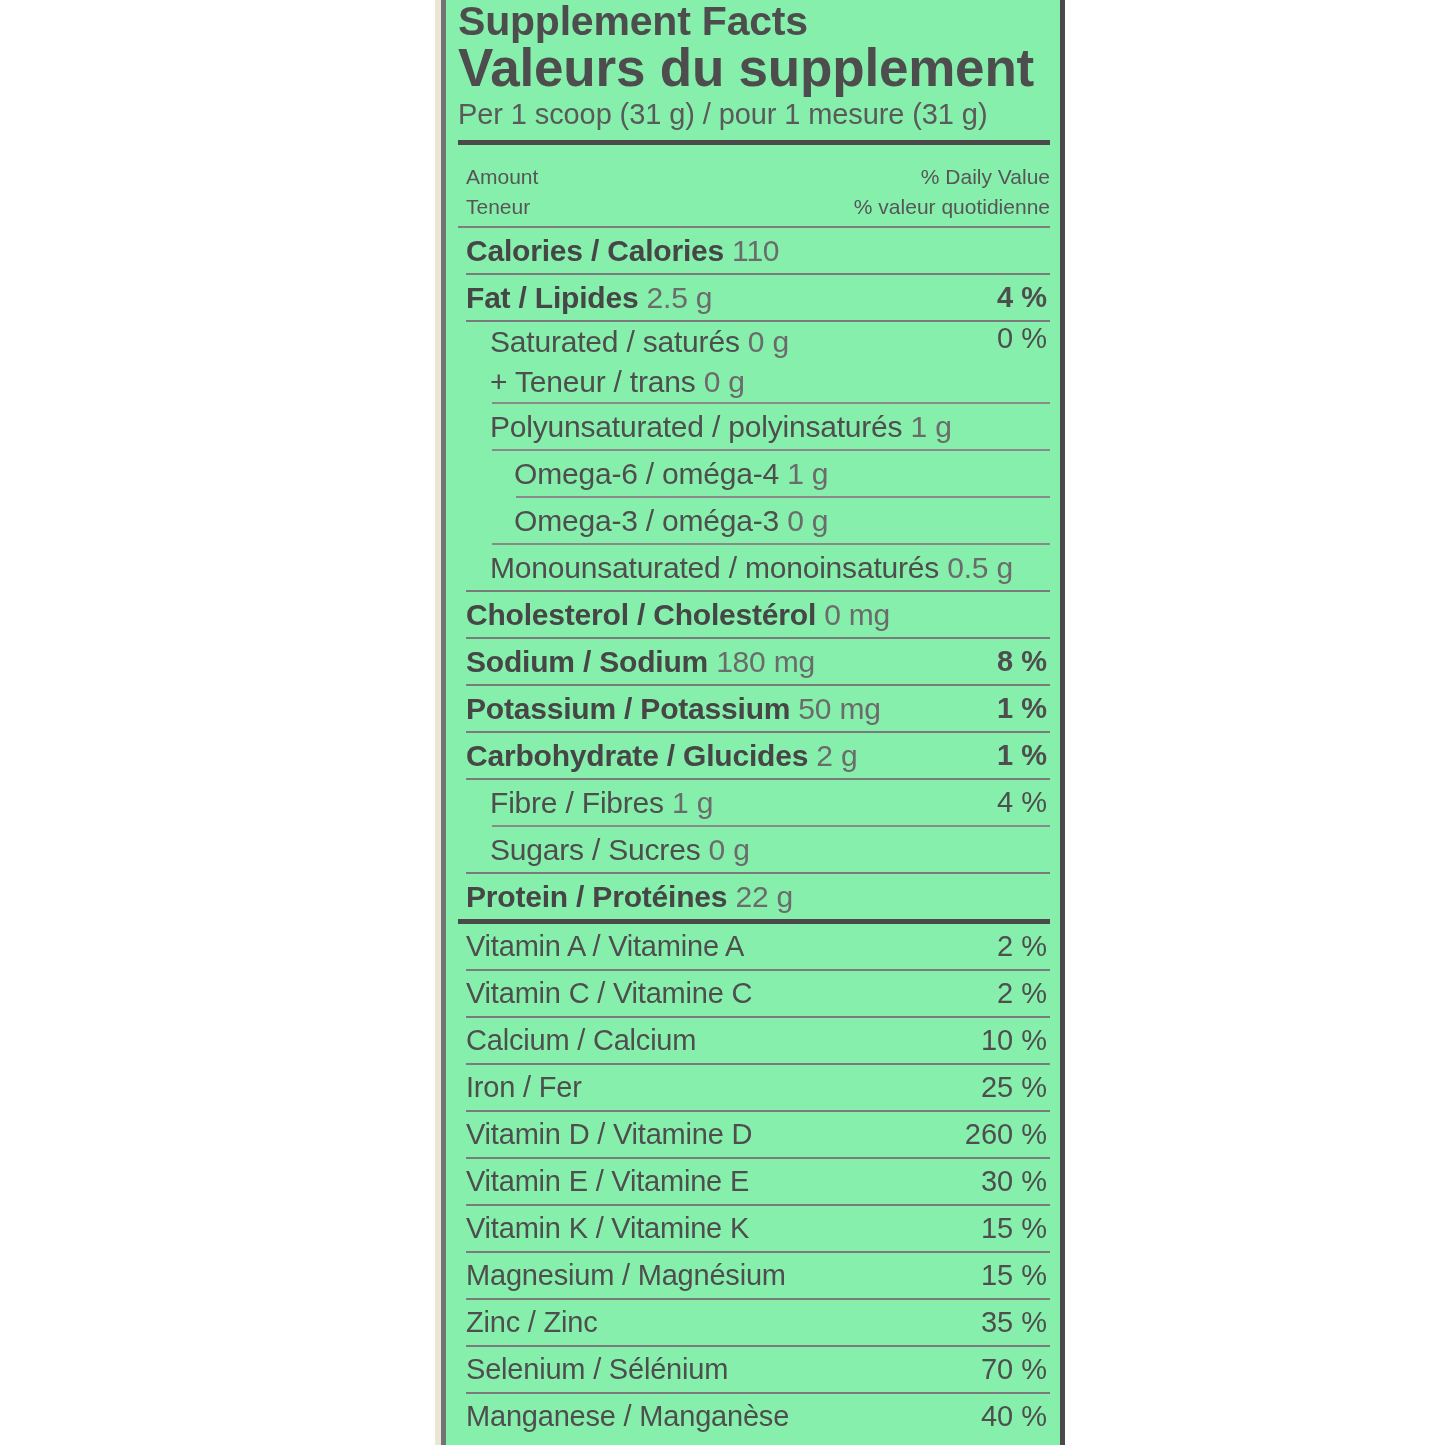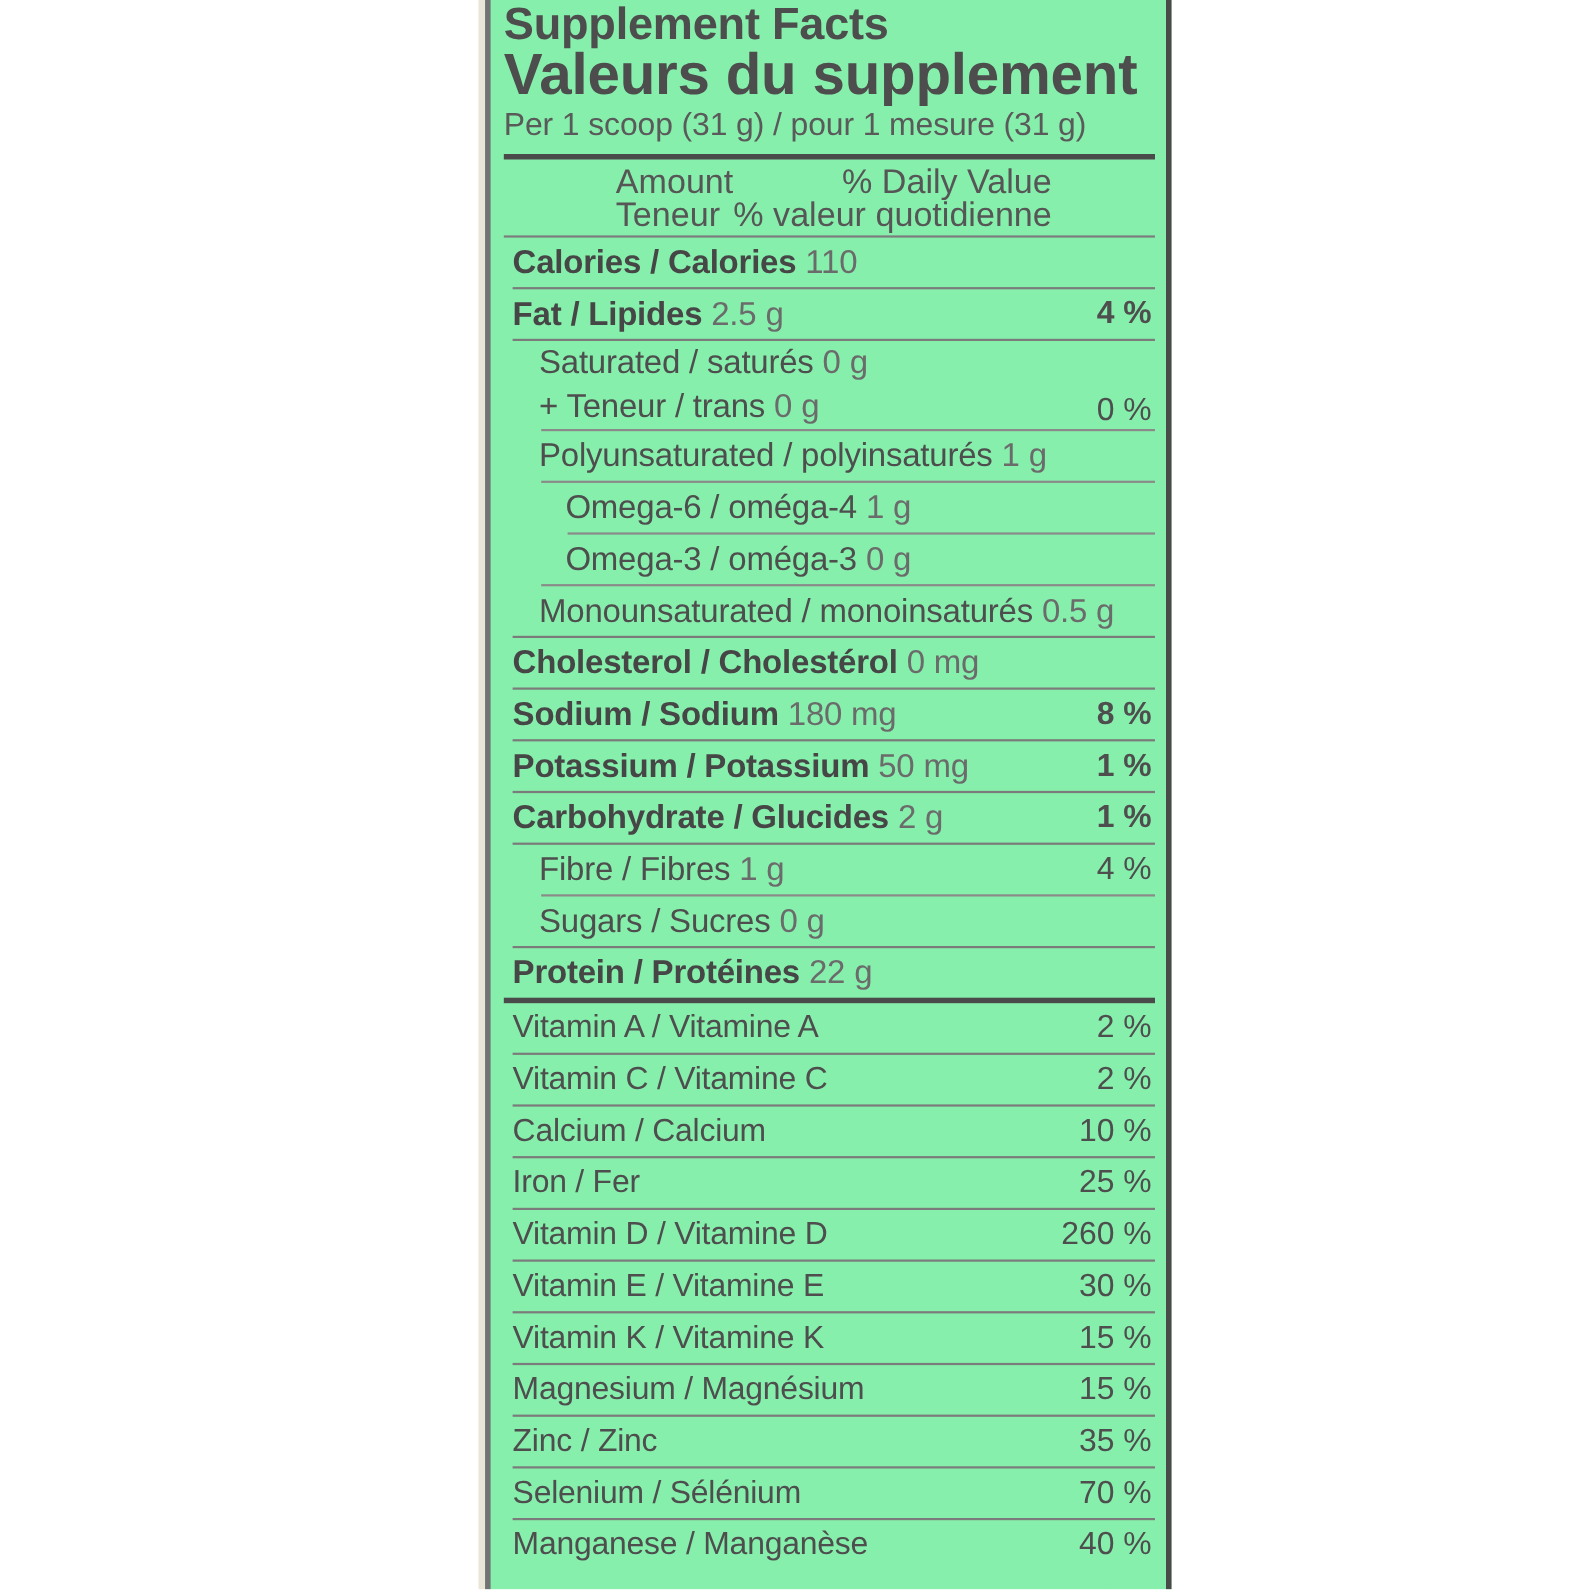--- a/index.html
+++ b/index.html
@@ -88,25 +88,26 @@
     background: #4a4a4a;
   }
   .rule-thin {
     height: 2px;
     background: #7d7d7d;
   }
 
   
   .colhead {
     display: flex;
-    justify-content: center;
+    justify-content: space-between;
     padding: 5px 0 4px 8px;
-    font-size: 31px;
+    font-size: 21px;
     line-height: 30px;
     color: #565656;
+    margin-top: 12px;
   }
   .colhead .left span, .colhead .right span { display: block; }
   .colhead .right { text-align: right; }
 
   
   .row {
     display: flex;
     align-items: center;
     justify-content: space-between;
     min-height: 45px;
@@ -136,21 +137,21 @@
 
   
   .lvl1 { padding-left: 32px; }
   .lvl2 { padding-left: 56px; }
 
   
   .div0 { height: 2px; background: #7b7b7b; margin-left: 8px; }
   .div1 { height: 2px; background: #8a8a8a; margin-left: 34px; }
   .div2 { height: 2px; background: #8a8a8a; margin-left: 58px; }
 
-  .row-two-line { align-items: flex-end; min-height: 80px; }
+  .row-two-line { align-items: flex-start; min-height: 80px; }
   .row-two-line .label { line-height: 40px; }
 
   
   .vrow {
     display: flex;
     align-items: center;
     justify-content: space-between;
     height: 45px;
     padding-left: 8px;
   }

